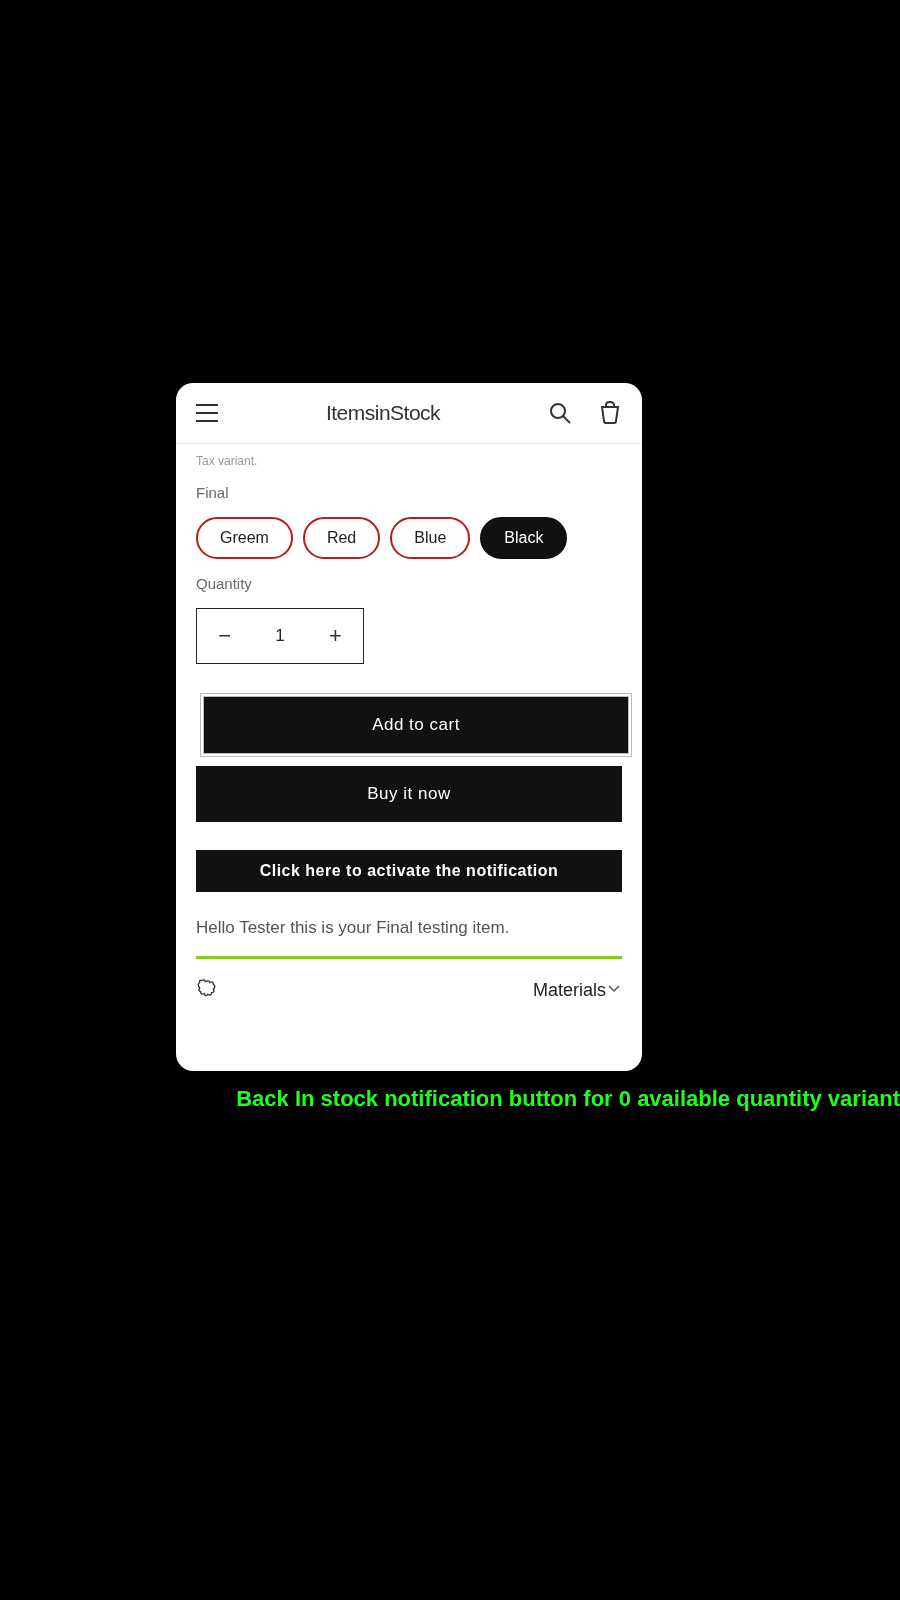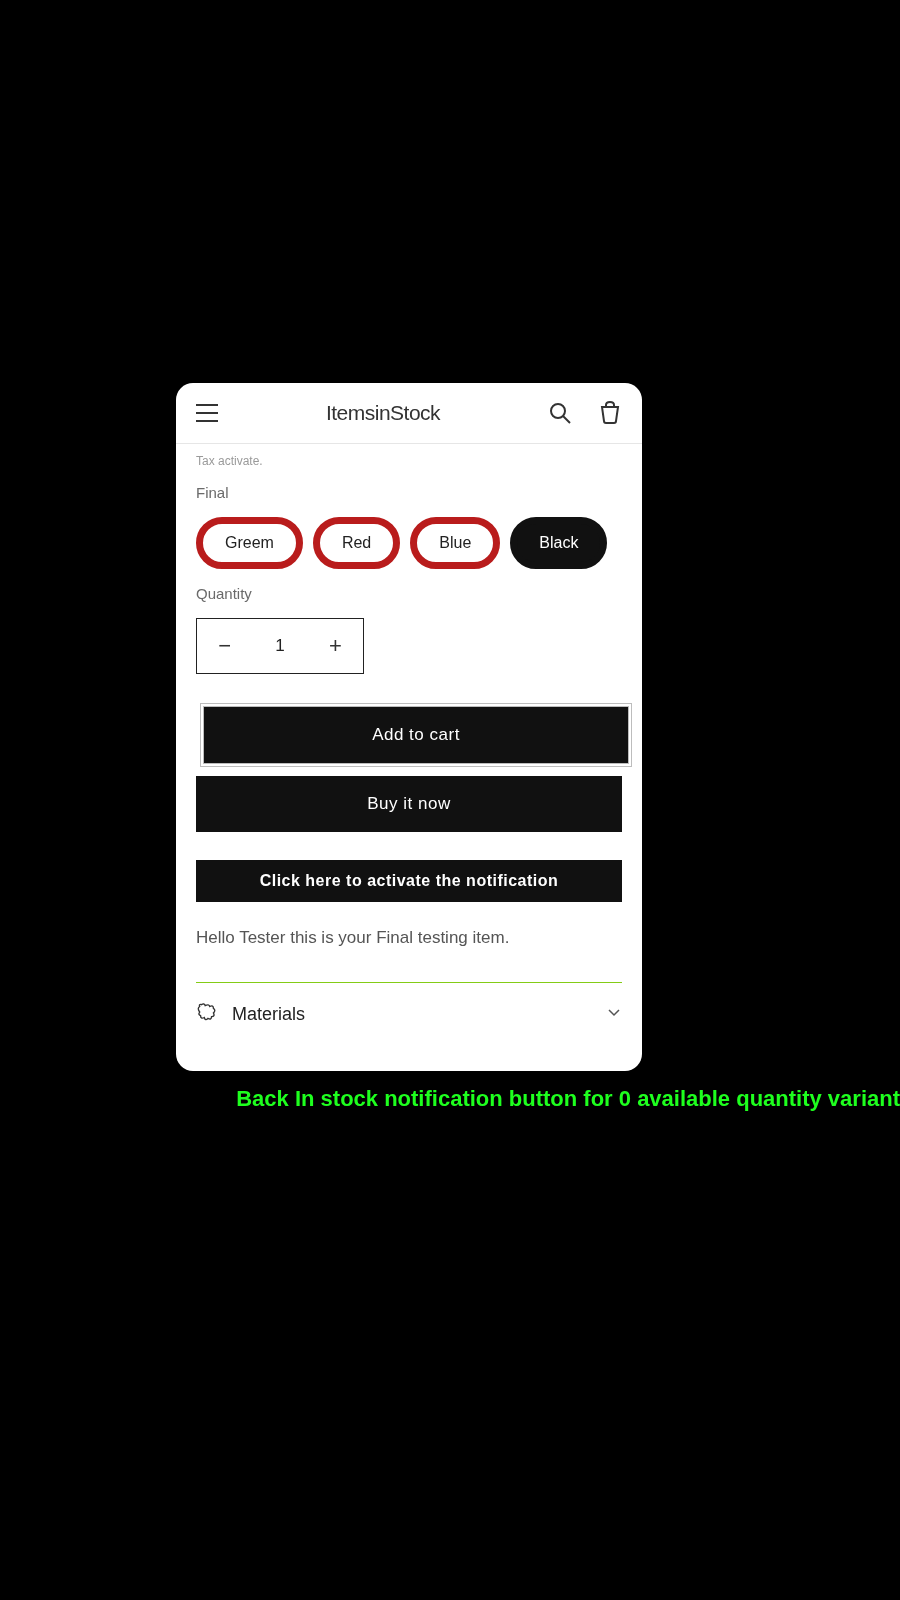--- a/index.html
+++ b/index.html
@@ -28,21 +28,21 @@
   border-bottom: 1px solid #e6e6e6;
 }
 .header-icons-right { display: flex; align-items: center; gap: 26px; }
 .icon-btn { background: none; border: none; cursor: pointer; padding: 0; display: flex; align-items: center; }
 .brand { font-size: 21px; color: #333; letter-spacing: -0.5px; }
 .tax-note { font-size: 12px; color: #9a9a9a; padding: 10px 20px 0; }
 .section { padding: 16px 20px 0; }
 .section-label { font-size: 15px; color: #6a6a6a; margin-bottom: 16px; }
 .color-pills { display: flex; gap: 10px; flex-wrap: wrap; }
 .pill {
-  border: 7px solid #b91c1c;
+  border: 2px solid #b91c1c;
   background: #fff;
   color: #222;
   border-radius: 999px;
   padding: 10px 22px;
   font-size: 16px;
   cursor: pointer;
 }
 .pill.selected { background: #111; color: #fff; border-color: #111; }
 .qty-box {
   display: flex;
@@ -91,26 +91,27 @@
   font-size: 16px;
   font-weight: 600;
   padding: 12px 0;
 }
 .desc {
   padding: 26px 20px 18px;
   font-size: 17px;
   color: #555;
 }
 .accordion {
-  margin: 16px 20px;
-  border-top: 1px solid #84cc16;
+  margin: 0 20px;
+  border-top: 3px solid #84cc16;
   padding: 18px 0;
   display: flex;
   align-items: center;
   cursor: pointer;
+  text-align: right;
 }
 .accordion .acc-icon { margin-right: 14px; }
 .accordion .acc-label { flex: 1; font-size: 18px; color: #222; }
 .caption {
   position: absolute;
   top: 1086px;
   left: 0;
   width: 900px;
   text-align: right;
   color: #1EFF1E;
@@ -142,21 +143,21 @@
       </button>
       <button class="icon-btn">
         <svg width="24" height="24" viewBox="0 0 24 24" fill="none">
             <path d="M4 6 H20 L18 20 Q18 22 16 22 H8 Q6 22 6 20 Z" stroke="#333" stroke-width="2"></path>
             <path d="M8 6 V4 Q8 1 12 1 Q16 1 16 4 V6" stroke="#333" stroke-width="2"></path>
           </svg>
       </button>
     </div>
   </div>
 
-  <div class="tax-note">Tax activate.</div>
+  <div class="tax-note">Tax variant.</div>
 
   <div class="section">
     <div class="section-label">Final</div>
     <div class="color-pills">
       <button class="pill">Greem</button>
       <button class="pill">Red</button>
       <button class="pill">Blue</button>
       <button class="pill selected">Black</button>
     </div>
   </div>

